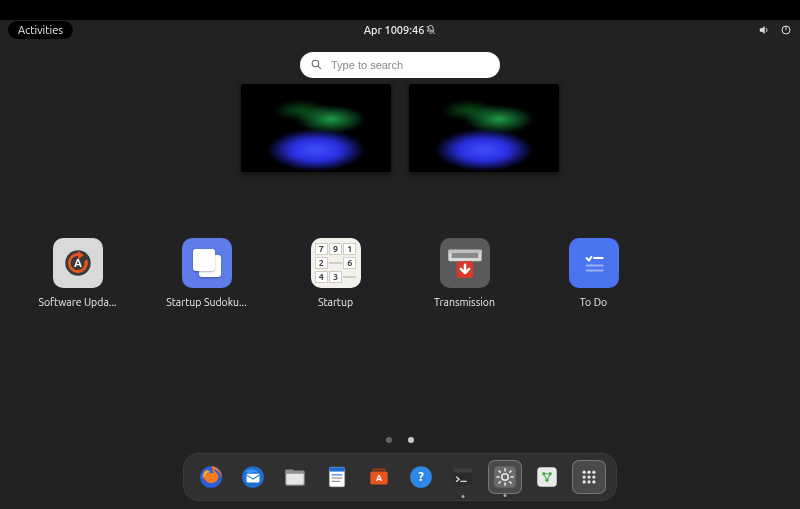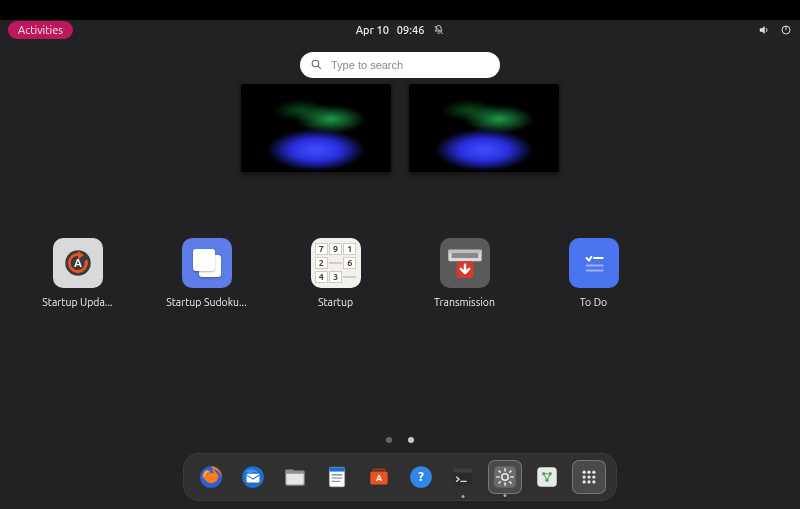--- a/index.html
+++ b/index.html
@@ -14,25 +14,25 @@
   .very-top { position:absolute; top:0; left:0; right:0; height:20px; background:#000; }
   
   .topbar {
     position: absolute; top: 20px; left: 0; right: 0; height: 20px;
     background: transparent;
     display: flex; align-items: center;
     font-size: 11px;
     padding: 0 8px;
   }
   .activities-btn {
-    background: #be185d; color:#eee;
+    background: #000000; color:#eee;
     padding: 2px 10px; border-radius: 10px;
     font-size: 11px; line-height: 14px;
   }
-  .tb-center { position:absolute; left:50%; transform:translateX(-50%); display:flex; align-items:center; gap:8px; font-weight:500; }
+  .tb-center { position:absolute; left:50%; transform:translateX(-50%); display:flex; align-items:center; font-weight:500; }
   .tb-right { margin-left:auto; display:flex; align-items:center; gap:10px; }
   .ico { display:inline-flex; align-items:center; justify-content:center; }
   .ico svg { width:12px; height:12px; fill:#ddd; stroke:#ddd; }
 
   
   .search-pill {
     position:absolute; top:52px; left:50%; transform:translateX(-50%);
     width:200px; height:26px; background:#fff; border-radius:14px;
     display:flex; align-items:center; padding:8px 10px; gap:8px;
   }
@@ -177,21 +177,21 @@
 <div class="app-grid">
 
   <div class="app">
     <div class="app-icon i-softupd">
       <svg viewBox="0 0 48 48">
           <circle cx="24" cy="24" r="18" fill="#3a3a3a"></circle>
           <path d="M24 10a14 14 0 1 0 13 9l-4 2a10 10 0 1 1-9-7v5l8-6-8-6z" fill="#e95420"></path>
           <text x="24" y="30" text-anchor="middle" font-size="16" font-weight="700" fill="#fff">A</text>
         </svg>
     </div>
-    <div class="app-label">Startup Upda...</div>
+    <div class="app-label">Software Upda...</div>
   </div>
 
   <div class="app">
     <div class="app-icon i-startup">
       <div class="sq b"></div>
         <div class="sq a"></div>
     </div>
     <div class="app-label">Startup Sudoku...</div>
   </div>
 

